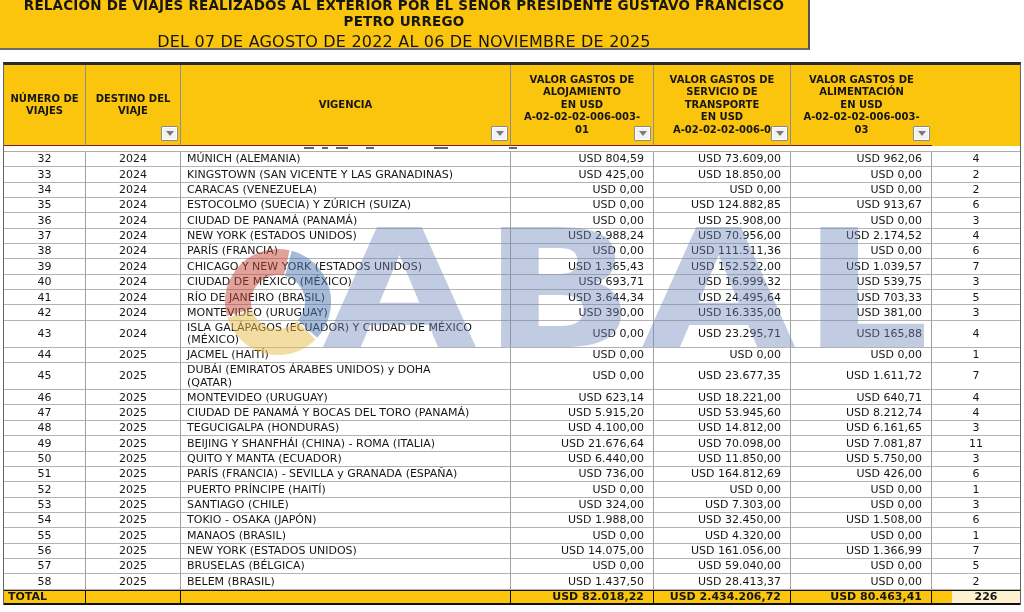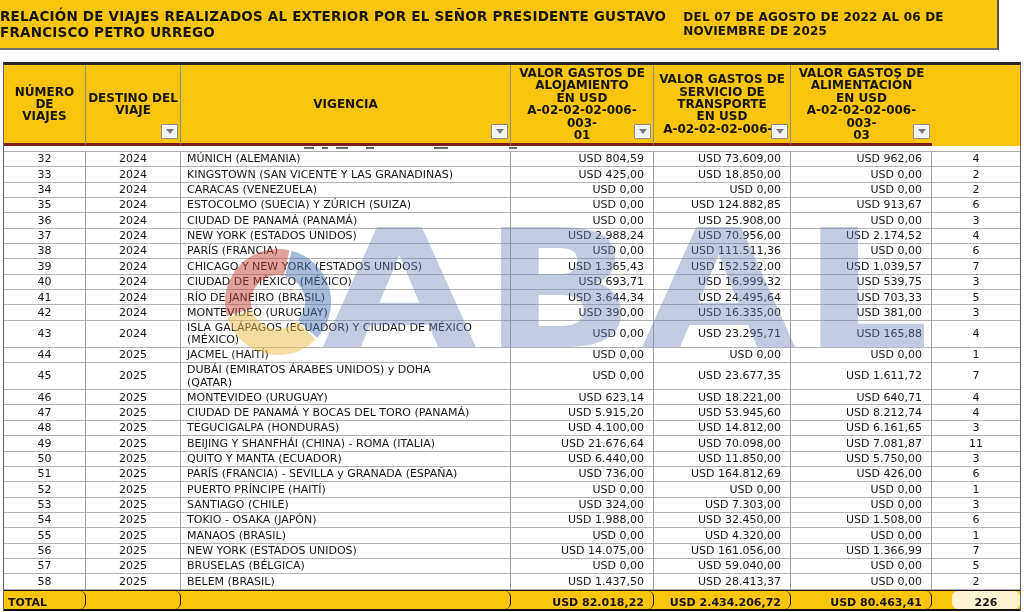--- a/index.html
+++ b/index.html
@@ -11,50 +11,50 @@
     --text:#161616;
     --watermark-blue:#6E86B8;
   }
   *{box-sizing:border-box;margin:0;padding:0;}
   html,body{background:#ffffff;}
   body{font-family:"DejaVu Sans","Liberation Sans",sans-serif;color:var(--text);}
   .page{position:relative;width:1024px;height:612px;background:#ffffff;overflow:hidden;}
 
   
   .title-band{
-    position:absolute;left:0;top:0;width:999px;height:50px;
+    position:absolute;left:0;top:0;width:810px;height:50px;
     background:var(--header-yellow);
     border-right:2px solid #55504a;
     border-bottom:2px solid #6b6b6b;
-    display:flex;flex-direction:row;align-items:center;justify-content:center;
-    gap:3px;text-align:left;
+    display:flex;flex-direction:column;align-items:center;justify-content:center;
+    gap:3px;text-align:center;
   }
   .title-band .title{font-size:13.5px;font-weight:700;letter-spacing:.2px;}
-  .title-band .subtitle{font-size:12px;font-weight:700;letter-spacing:.2px;}
+  .title-band .subtitle{font-size:16px;font-weight:400;letter-spacing:.2px;}
 
   
   .report-table{
     position:absolute;left:3px;top:62px;width:1018px;
     border-top:3px solid var(--dark-border);
     border-left:1px solid #666;
     border-right:1px solid #666;
     background:#fff;
   }
   .t-header,.t-row,.t-total{
     display:grid;
     grid-template-columns:82px 95px 330px 143px 137px 141px 88px;
   }
   
   .t-header{height:81px;background:var(--header-yellow);}
   .h-cell{
     position:relative;
     border-right:1px solid #8f8f8f;
-    border-bottom:4px solid #7f1d1d;
+    border-bottom:1px solid #7f1d1d;
     display:flex;align-items:center;justify-content:center;
-    text-align:center;font-weight:700;font-size:12px;line-height:12.4px;
+    text-align:center;font-weight:700;font-size:10px;line-height:12.4px;
     white-space:pre-line;padding:2px 2px;
   }
   .h-cell:last-child{border-right:none;}
   .filter-btn{
     position:absolute;right:2px;bottom:4px;width:17px;height:15px;
     background:#f2f2f2;border:1px solid #8b8b8b;border-radius:1px;
     display:flex;align-items:center;justify-content:center;cursor:pointer;padding:0;
     box-shadow:0 0 0 1px #ffffff inset;
   }
   .filter-btn .tri{
@@ -81,21 +81,21 @@
   }
   .cell:last-child{border-right:none;}
   .c-num,.c-vig,.c-dur{justify-content:center;text-align:center;}
   .c-dest{justify-content:flex-start;text-align:left;white-space:pre-line;padding-left:6px;}
   .c-usd{justify-content:flex-end;text-align:right;padding-right:9px;}
   
   .t-total{min-height:15.5px;background:var(--header-yellow);border-top:1px solid #111;border-bottom:2px solid #111;}
   .total-cell{
     border-right:1.5px solid #111;
     font-size:11px;font-weight:700;line-height:12.5px;
-    display:flex;align-items:center;padding:6px 4px 0 4px;border-radius:6px;
+    display:flex;align-items:center;padding:0 4px 0 4px;
   }
   .total-cell:last-child{border-right:none;margin-left:20px;}
   .tc-label{justify-content:flex-start;}
   .tc-usd{justify-content:flex-end;text-align:right;padding-right:9px;}
   .tc-dur{justify-content:center;background:var(--total-pale);}
   .tc-blank{background:var(--header-yellow);}
 
   
   .watermark{position:absolute;left:0;top:0;width:1020px;height:612px;pointer-events:none;z-index:5;text-decoration:underline;}
   .wm-text{

